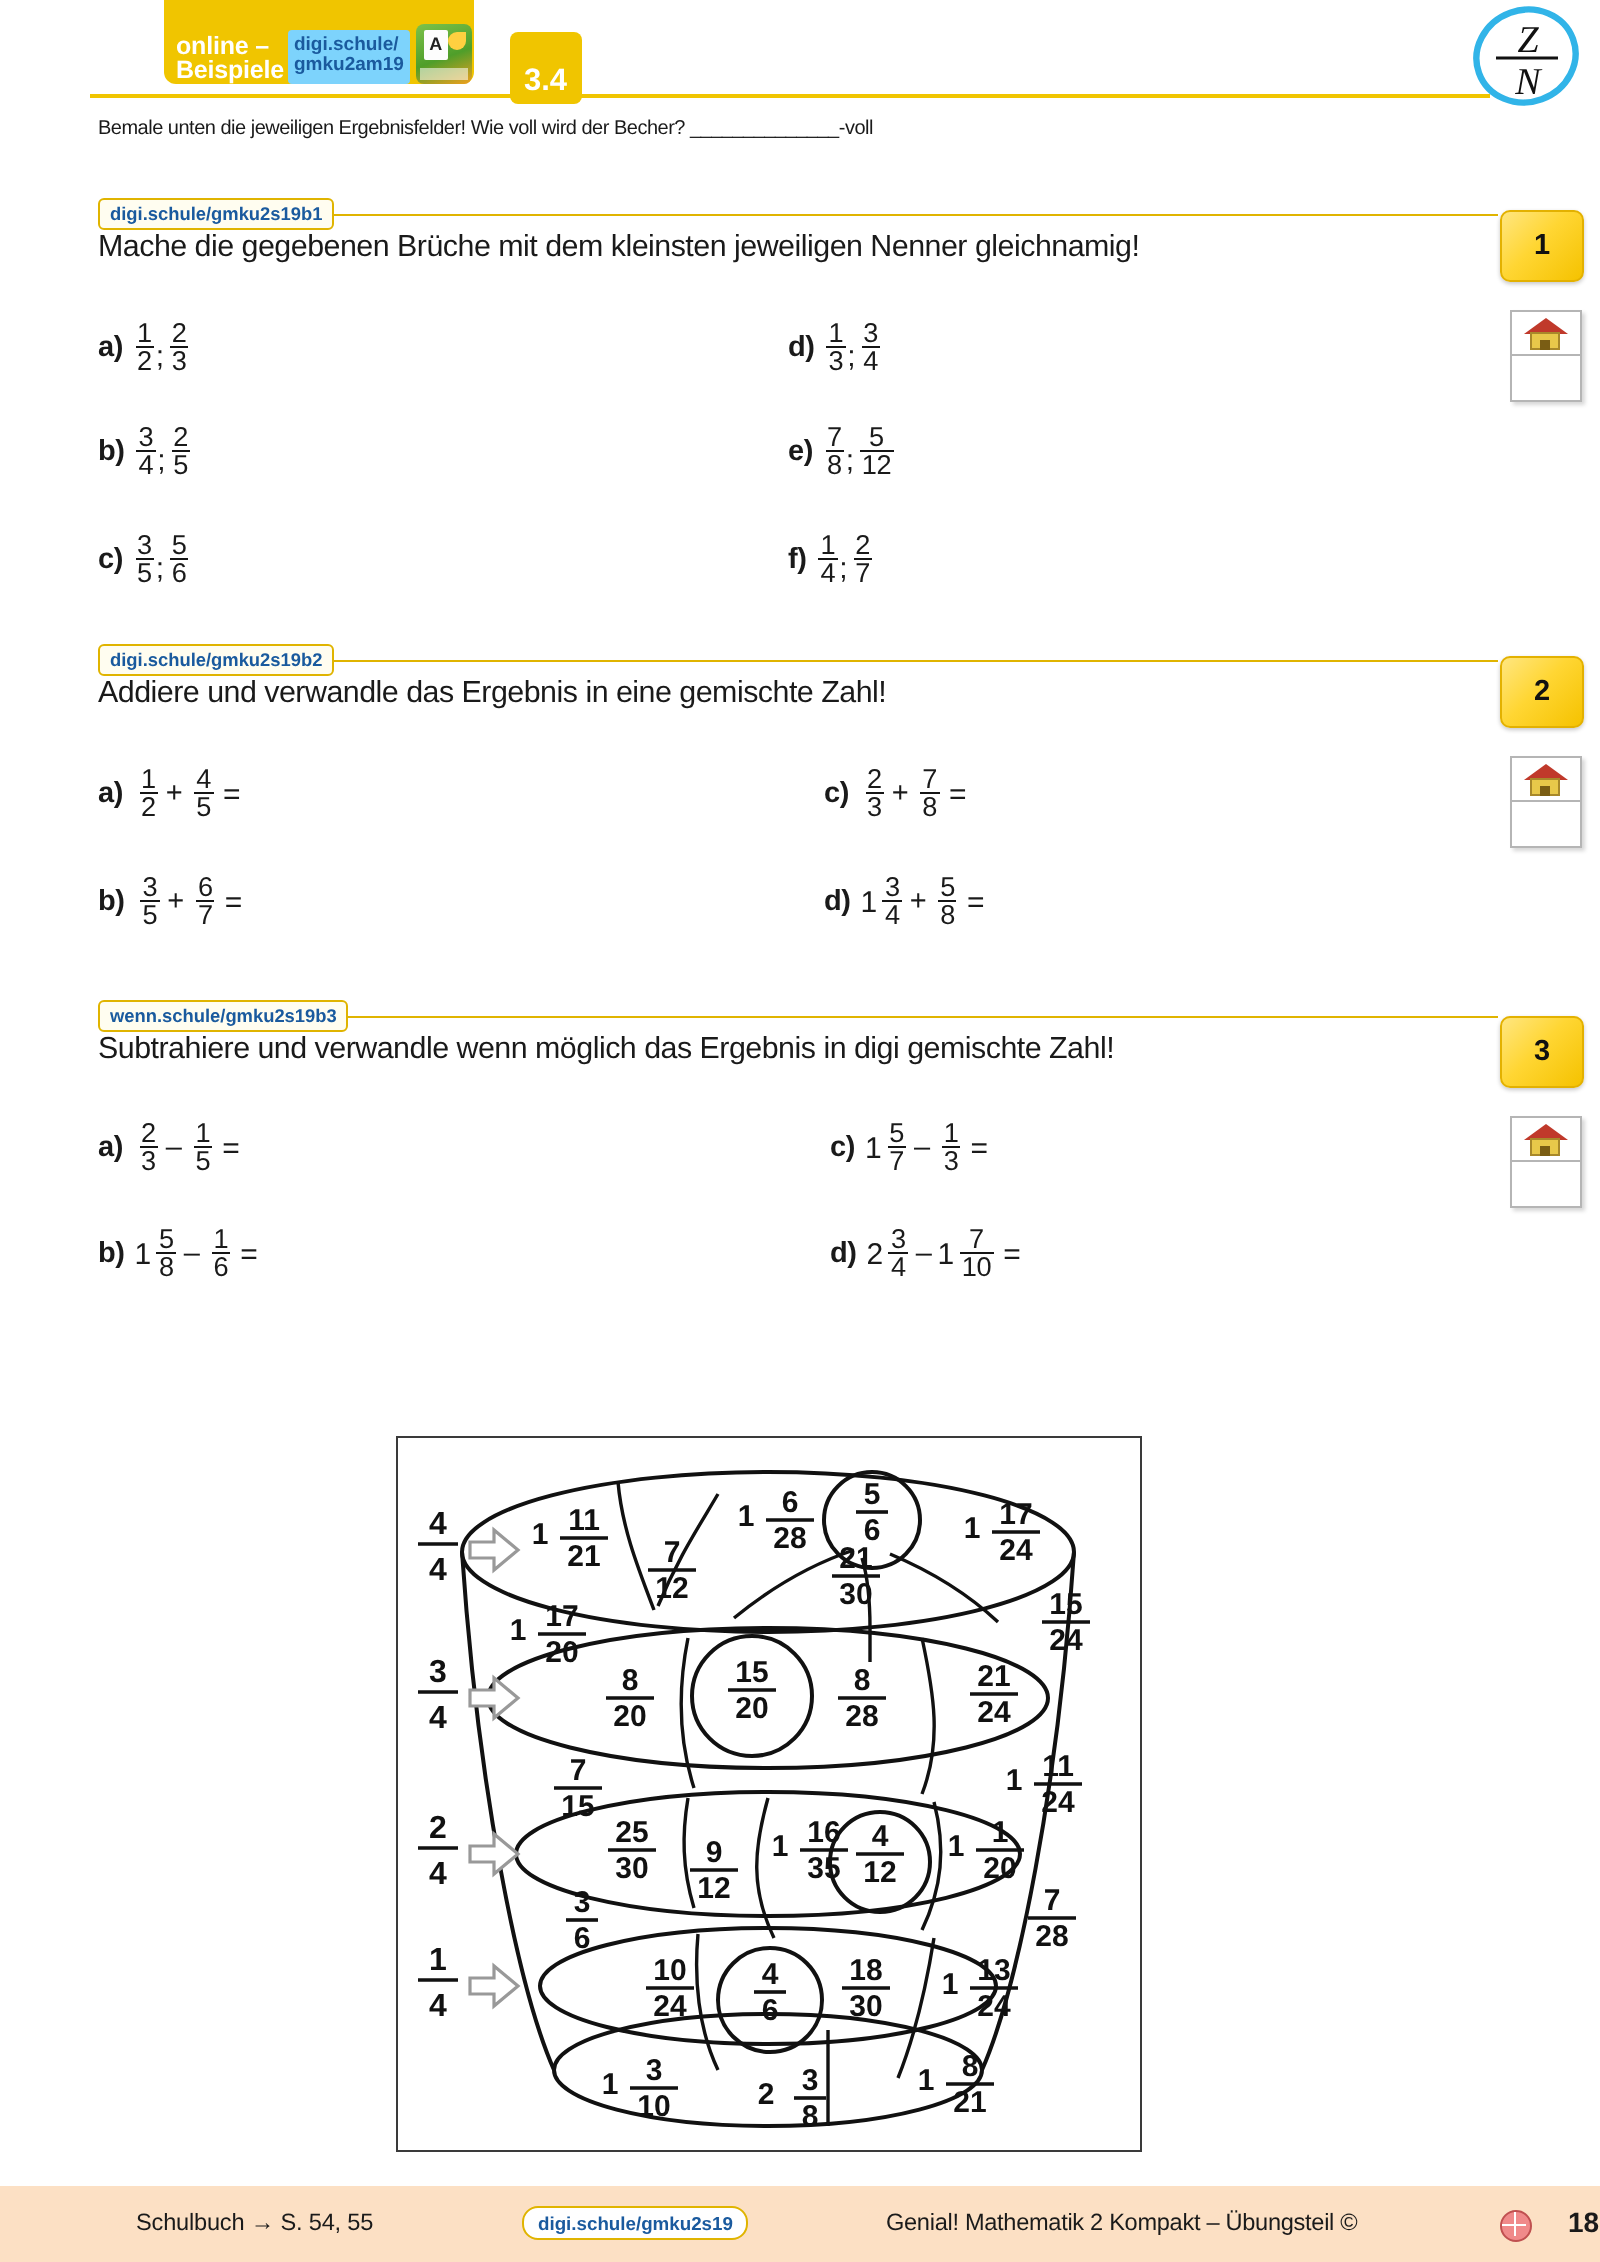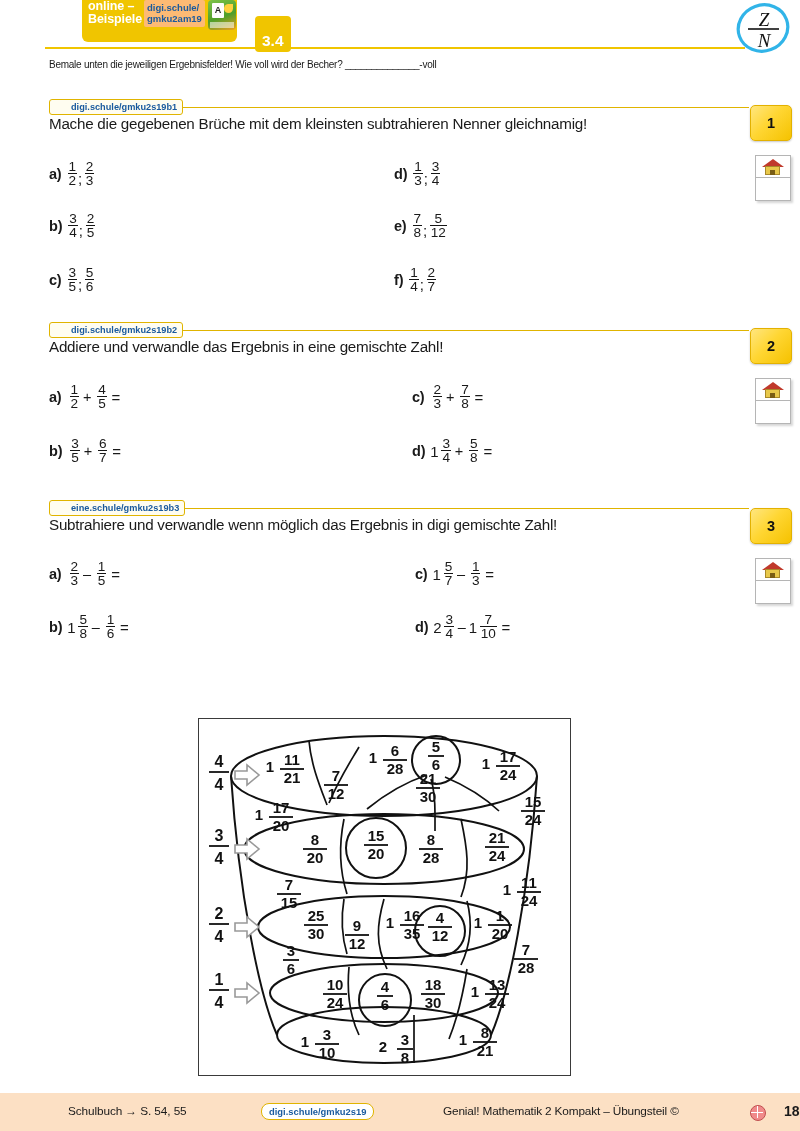--- a/index.html
+++ b/index.html
@@ -22,34 +22,34 @@
     left: 0; top: 0;
     width: 800px; height: 52px;
   }
   #online-badge {
     position: absolute;
     left: 82px; top: 0px;
     width: 155px; height: 42px;
     background: #f0c500;
     border-radius: 0 0 6px 6px;
     display: flex;
-    align-items: flex-start;
+    align-items: flex-end;
     padding: 0 6px;
     box-sizing: border-box;
   }
   #online-label {
     color: #ffffff;
     font-size: 12.5px;
     font-weight: bold;
     line-height: 1.02;
     width: 56px;
     letter-spacing: -0.1px;
   }
   #online-code {
-    background: #fdba74;
+    background: #7dd3fc;
     color: #1a5a9e;
     font-size: 9.5px;
     font-weight: bold;
     line-height: 1.12;
     padding: 3px 3px;
     border-radius: 2px;
     margin-left: 2px;
     white-space: pre-line;
   }
   #app-icon {
@@ -142,21 +142,21 @@
   .code-tab {
     position: absolute;
     left: 49px;
     top: 0;
     background: #fffdf0;
     border: 1px solid #e0b400;
     border-radius: 3px;
     color: #1a5a9e;
     font-size: 9.2px;
     font-weight: bold;
-    padding: 2px 5px 2px 21px;
+    padding: 2px 5px 2px 5px;
     line-height: 1.1;
     z-index: 2;
   }
   .code-rule {
     position: absolute;
     left: 49px;
     top: 8px;
     width: 700px;
     height: 1px;
     background: #e0b400;
@@ -346,21 +346,21 @@
     <line x1="14" y1="27" x2="45" y2="27" stroke="#111" stroke-width="1.6"></line>
     <text x="30" y="45" font-family="Liberation Serif, serif" font-size="19" font-style="italic" text-anchor="middle" fill="#111">N</text>
   </svg>
 </div>
 
 <div id="intro">Bemale unten die jeweiligen Ergebnisfelder! Wie voll wird der Becher? ______________-voll</div>
 
 <div class="task" style="top:99px;">
   <div class="code-rule"></div>
   <div class="code-tab">digi.schule/gmku2s19b1</div>
-  <div class="task-prompt">Mache die gegebenen Brüche mit dem kleinsten subtrahieren Nenner gleichnamig!</div>
+  <div class="task-prompt">Mache die gegebenen Brüche mit dem kleinsten jeweiligen Nenner gleichnamig!</div>
 </div>
 <div class="ex-badge" style="top:105px;">1</div>
 <div class="hw-box" style="top:155px;">
   <div class="house">
     <div class="roof"></div>
       <div class="wall"></div>
       <div class="door"></div>
   </div>
 </div>
 
@@ -507,21 +507,21 @@
   <span class="whole"></span>
   <span class="frac">
       <span class="num">5</span>
       <span class="den">8</span>
     </span>
   <span class="eq">=</span>
 </div>
 
 <div class="task" style="top:500px;">
   <div class="code-rule"></div>
-  <div class="code-tab">eine.schule/gmku2s19b3</div>
+  <div class="code-tab">wenn.schule/gmku2s19b3</div>
   <div class="task-prompt">Subtrahiere und verwandle wenn möglich das Ergebnis in digi gemischte Zahl!</div>
 </div>
 <div class="ex-badge" style="top:508px;">3</div>
 <div class="hw-box" style="top:558px;">
   <div class="house">
     <div class="roof"></div>
       <div class="wall"></div>
       <div class="door"></div>
   </div>
 </div>

